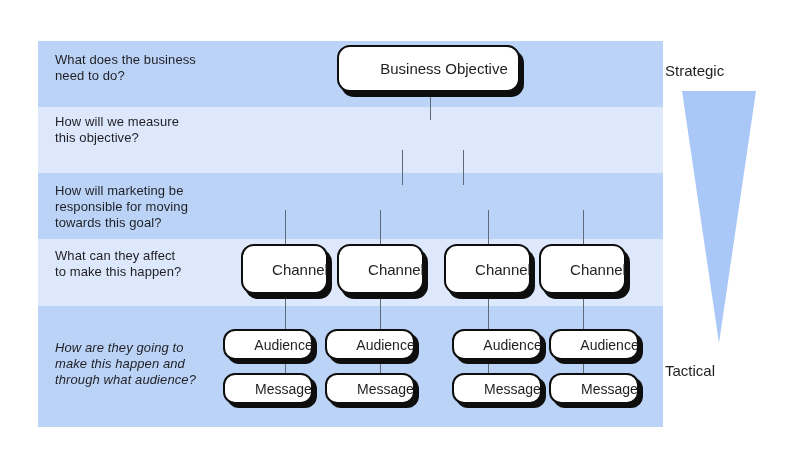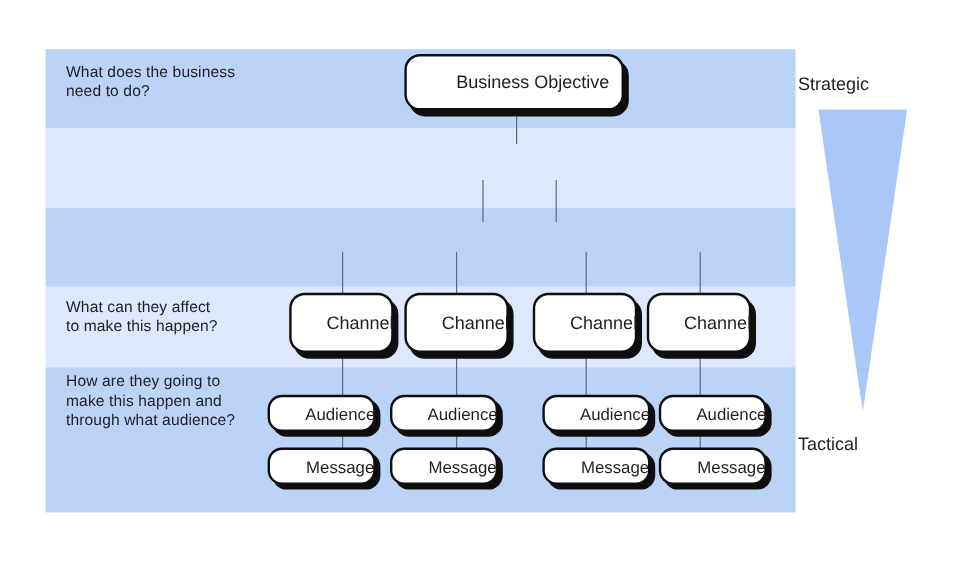--- a/index.html
+++ b/index.html
@@ -14,21 +14,21 @@
   .b1{top:41px;height:66px;}
   .b2{top:107px;height:66px;}
   .b3{top:173px;height:66px;}
   .b4{top:239px;height:67px;}
   .b5{top:306px;height:121px;}
   
   .question{
     position:absolute;left:55px;width:185px;font-size:13px;line-height:16px;
     white-space:pre-line;letter-spacing:.1px;
   }
-  .q1{top:52px;} .q2{top:114px;} .q3{top:183px;} .q4{top:248px;} .q5{top:310px;}
+  .q1{top:52px;} .q2{top:114px;} .q3{top:183px;} .q4{top:248px;} .q5{top:340px;font-style:italic;}
   
   .conn{position:absolute;width:1px;background:var(--connector,#5f6a78);z-index:1;}
   
   .node{
     position:absolute;z-index:2;display:flex;align-items:center;justify-content:center;
     background:var(--node-fill,#fff);border:2px solid var(--node-border,#0e0e0e);
     border-radius:13px;box-shadow:4px 5px 0 var(--node-border,#0e0e0e);
     box-sizing:border-box;font-size:15px;text-align:center;padding-left:31px;
   }
   .n-bo {left:337px;top:45px;width:183px;height:47px;}
@@ -54,20 +54,25 @@
 <div class="canvas">
 
   <div class="band dark b1"></div>
   <div class="band light b2"></div>
   <div class="band dark b3"></div>
   <div class="band light b4"></div>
   <div class="band dark b5"></div>
 
   <div class="question q1">What does the business
 need to do?</div>
+  <div class="question q2">How will we measure
+this objective?</div>
+  <div class="question q3">How will marketing be
+responsible for moving
+towards this goal?</div>
   <div class="question q4">What can they affect
 to make this happen?</div>
   <div class="question q5">How are they going to
 make this happen and
 through what audience?</div>
 
   <div class="conn" style="left:430px;top:80px;height:40px"></div>
   <div class="conn" style="left:402px;top:150px;height:35px"></div>
   <div class="conn" style="left:463px;top:150px;height:35px"></div>
   <div class="conn" style="left:285px;top:210px;height:45px"></div>

